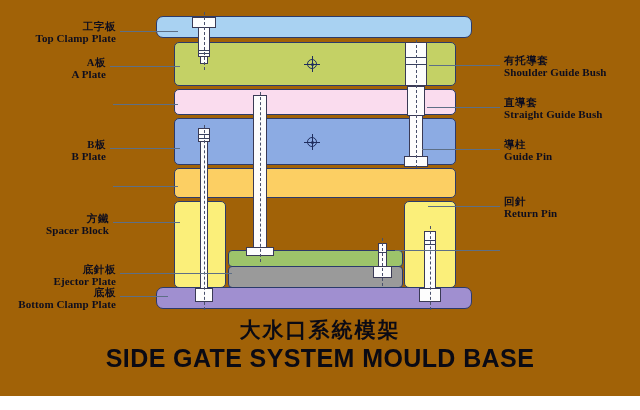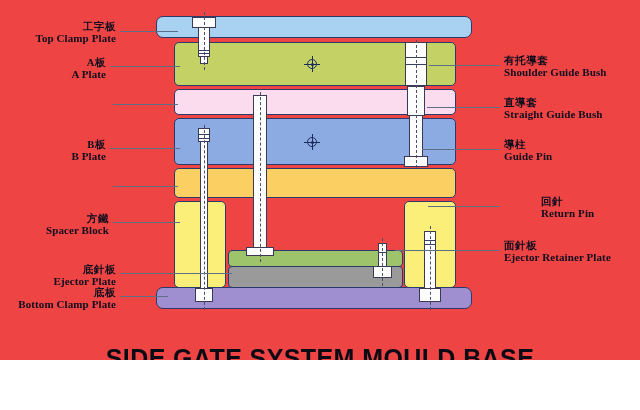--- a/index.html
+++ b/index.html
@@ -1,17 +1,17 @@
 <!DOCTYPE html>
 <html><head>
 <meta charset="utf-8">
 <style>
   html,body{margin:0;padding:0;background:#fff;}
   body{font-family:"Liberation Serif",serif;}
-  #page{position:relative;width:640px;height:360px;background:#ef4444;overflow:hidden;}
+  #page{position:relative;width:640px;height:410px;background:#a16207;overflow:hidden;}
   #whiteband{position:absolute;left:0;top:396px;width:640px;height:14px;background:#ffffff;}
 
   
   .lbl{position:absolute;font-family:"Liberation Serif",serif;font-weight:bold;color:#0d0d1e;
        line-height:1.04;white-space:nowrap;}
   .lbl .cn{display:block;font-size:10.5px;letter-spacing:.6px;}
   .lbl .en{display:block;font-size:11px;letter-spacing:.1px;}
   .lbl.right{text-align:left;}
   .lbl.left{text-align:right;}
 
@@ -173,27 +173,24 @@
     <span class="en">Straight Guide Bush</span>
   </div>
 
   <div class="leader" style="left:422px;top:149px;width:78px;"></div>
   <div class="lbl right" style="left:504px;top:140px;">
     <span class="cn">導柱</span>
     <span class="en">Guide Pin</span>
   </div>
 
   <div class="leader" style="left:428px;top:206px;width:72px;"></div>
-  <div class="lbl right" style="left:504px;top:197px;margin-left:37px;">
+  <div class="lbl right" style="left:504px;top:197px;">
     <span class="cn">回針</span>
     <span class="en">Return Pin</span>
   </div>
 
   <div class="leader" style="left:395px;top:250px;width:105px;"></div>
-  <div class="lbl right" style="left:504px;top:241px;">
-    <span class="cn">面針板</span>
-    <span class="en">Ejector Retainer Plate</span>
-  </div>
 
+  <div id="title-cn">大水口系統模架</div>
   <div id="title-en">SIDE GATE SYSTEM MOULD BASE</div>
 
   <div id="whiteband"></div>
 </div>
 
 </body></html>

